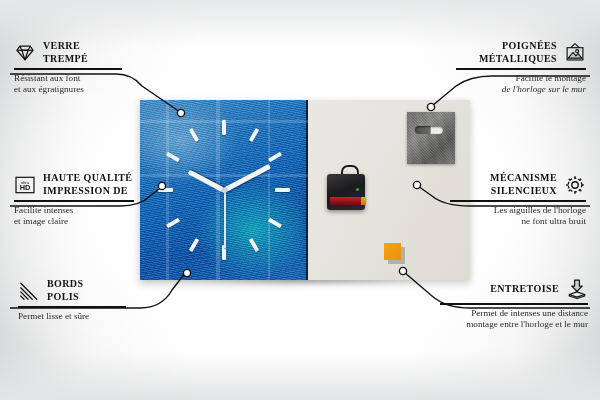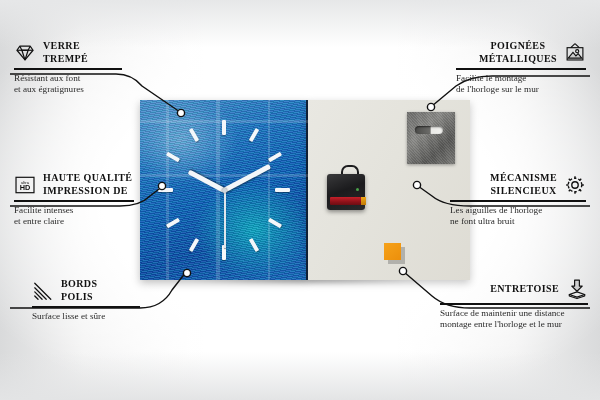--- a/index.html
+++ b/index.html
@@ -74,22 +74,22 @@
 
   
   .callout{position:absolute;}
   .co-title{display:flex;align-items:center;gap:7px;}
   .co-title .txt{font-weight:bold;letter-spacing:.4px;font-size:10px;color:#111;line-height:12.5px;
                  text-transform:uppercase;}
   .rule{height:1.5px;background:#111;margin-top:3px;}
   .co-sub{font-size:9.2px;color:#2a2a2a;line-height:11.4px;margin-top:3px;font-style:normal;}
   .left .co-title{justify-content:flex-start;}
   .right .co-title{justify-content:flex-end;}
-  .right .co-sub{}
-  .right .co-title .txt{text-align:center;margin-left:44px;}
+  .right .co-sub{text-align:right;}
+  .right .co-title .txt{text-align:right;margin-left:44px;}
   .ico{flex:0 0 auto;width:22px;height:22px;display:block;}
 
   svg.connector{position:absolute;left:0;top:0;width:600px;height:400px;pointer-events:none;}
 </style>
 </head>
 <body>
 
 <div id="stage">
 
   <div class="vignette"></div>
@@ -192,60 +192,60 @@
         <text x="12" y="10.4" font-family="Liberation Sans, sans-serif" font-size="4.6" text-anchor="middle" fill="#111">ultra</text>
         <text x="12" y="17.6" font-family="Liberation Sans, sans-serif" font-size="8" font-weight="bold" text-anchor="middle" fill="#111">HD</text>
       </svg>
       <div>
         <div class="txt">HAUTE QUALITÉ</div>
         <div class="txt">IMPRESSION DE</div>
       </div>
     </div>
     <div class="rule" style="width:120px;"></div>
     <div class="co-sub">Facilite intenses</div>
-    <div class="co-sub" style="margin-top:0;">et entre claire</div>
-  </div>
-
-  <div class="callout left" style="left:32px;top:278px;width:126px;">
+    <div class="co-sub" style="margin-top:0;">et image claire</div>
+  </div>
+
+  <div class="callout left" style="left:18px;top:278px;width:126px;">
     <div class="co-title">
       <svg class="ico" viewBox="0 0 24 24">
         <g stroke="#111" stroke-width="1.35" stroke-linecap="round">
           <line x1="3" y1="3.5" x2="20.5" y2="21"></line>
           <line x1="3" y1="8.5" x2="15.5" y2="21"></line>
           <line x1="3" y1="13" x2="11" y2="21"></line>
           <line x1="3" y1="17.4" x2="6.6" y2="21"></line>
         </g>
       </svg>
       <div>
         <div class="txt">BORDS</div>
         <div class="txt">POLIS</div>
       </div>
     </div>
     <div class="rule" style="width:108px;"></div>
-    <div class="co-sub">Surface lisse et sûre</div>
+    <div class="co-sub">Permet lisse et sûre</div>
   </div>
 
   <div class="callout right" style="left:456px;top:40px;width:130px;">
     <div class="co-title">
       <div>
         <div class="txt">POIGNÉES</div>
         <div class="txt">MÉTALLIQUES</div>
       </div>
       <svg class="ico" viewBox="0 0 24 24">
         <g fill="none" stroke="#111" stroke-width="1.25">
           <path d="M12 1.8 L7.4 6.2 M12 1.8 L16.6 6.2"></path>
           <rect x="3.4" y="6.2" width="17.2" height="13.4"></rect>
           <path d="M4.6 17.6 L9.8 11.4 L13 15.2 L15.4 12.6 L19.4 17.6 Z" fill="#111" fill-opacity=".1"></path>
           <circle cx="14.4" cy="10" r="1.7"></circle>
         </g>
       </svg>
     </div>
     <div class="rule" style="width:130px;"></div>
     <div class="co-sub">Facilite le montage</div>
-    <div class="co-sub" style="margin-top:0;">de l'horloge sur le mur</div>
+    <div class="co-sub" style="margin-top:0;font-style:italic;">de l'horloge sur le mur</div>
   </div>
 
   <div class="callout right" style="left:450px;top:172px;width:136px;">
     <div class="co-title">
       <div>
         <div class="txt">MÉCANISME</div>
         <div class="txt">SILENCIEUX</div>
       </div>
       <svg class="ico" viewBox="0 0 24 24">
         <g fill="none" stroke="#111" stroke-width="1.5">
@@ -269,17 +269,17 @@
       </div>
       <svg class="ico" viewBox="0 0 24 24">
         <g fill="none" stroke="#111" stroke-width="1.3" stroke-linejoin="round">
           <path d="M9.4 2.4 h5.2 v6.4 h3.1 L12 14.4 L6.3 8.8 h3.1 Z" fill="#111" fill-opacity=".12"></path>
           <path d="M12 15.2 L20.4 18 L12 20.8 L3.6 18 Z"></path>
           <path d="M3.6 18 v1.6 L12 22.4 L20.4 19.6 V18"></path>
         </g>
       </svg>
     </div>
     <div class="rule" style="width:148px;"></div>
-    <div class="co-sub">Surface de maintenir une distance</div>
+    <div class="co-sub">Permet de intenses une distance</div>
     <div class="co-sub" style="margin-top:0;">montage entre l'horloge et le mur</div>
   </div>
 
 </div>
 
 </body></html>

